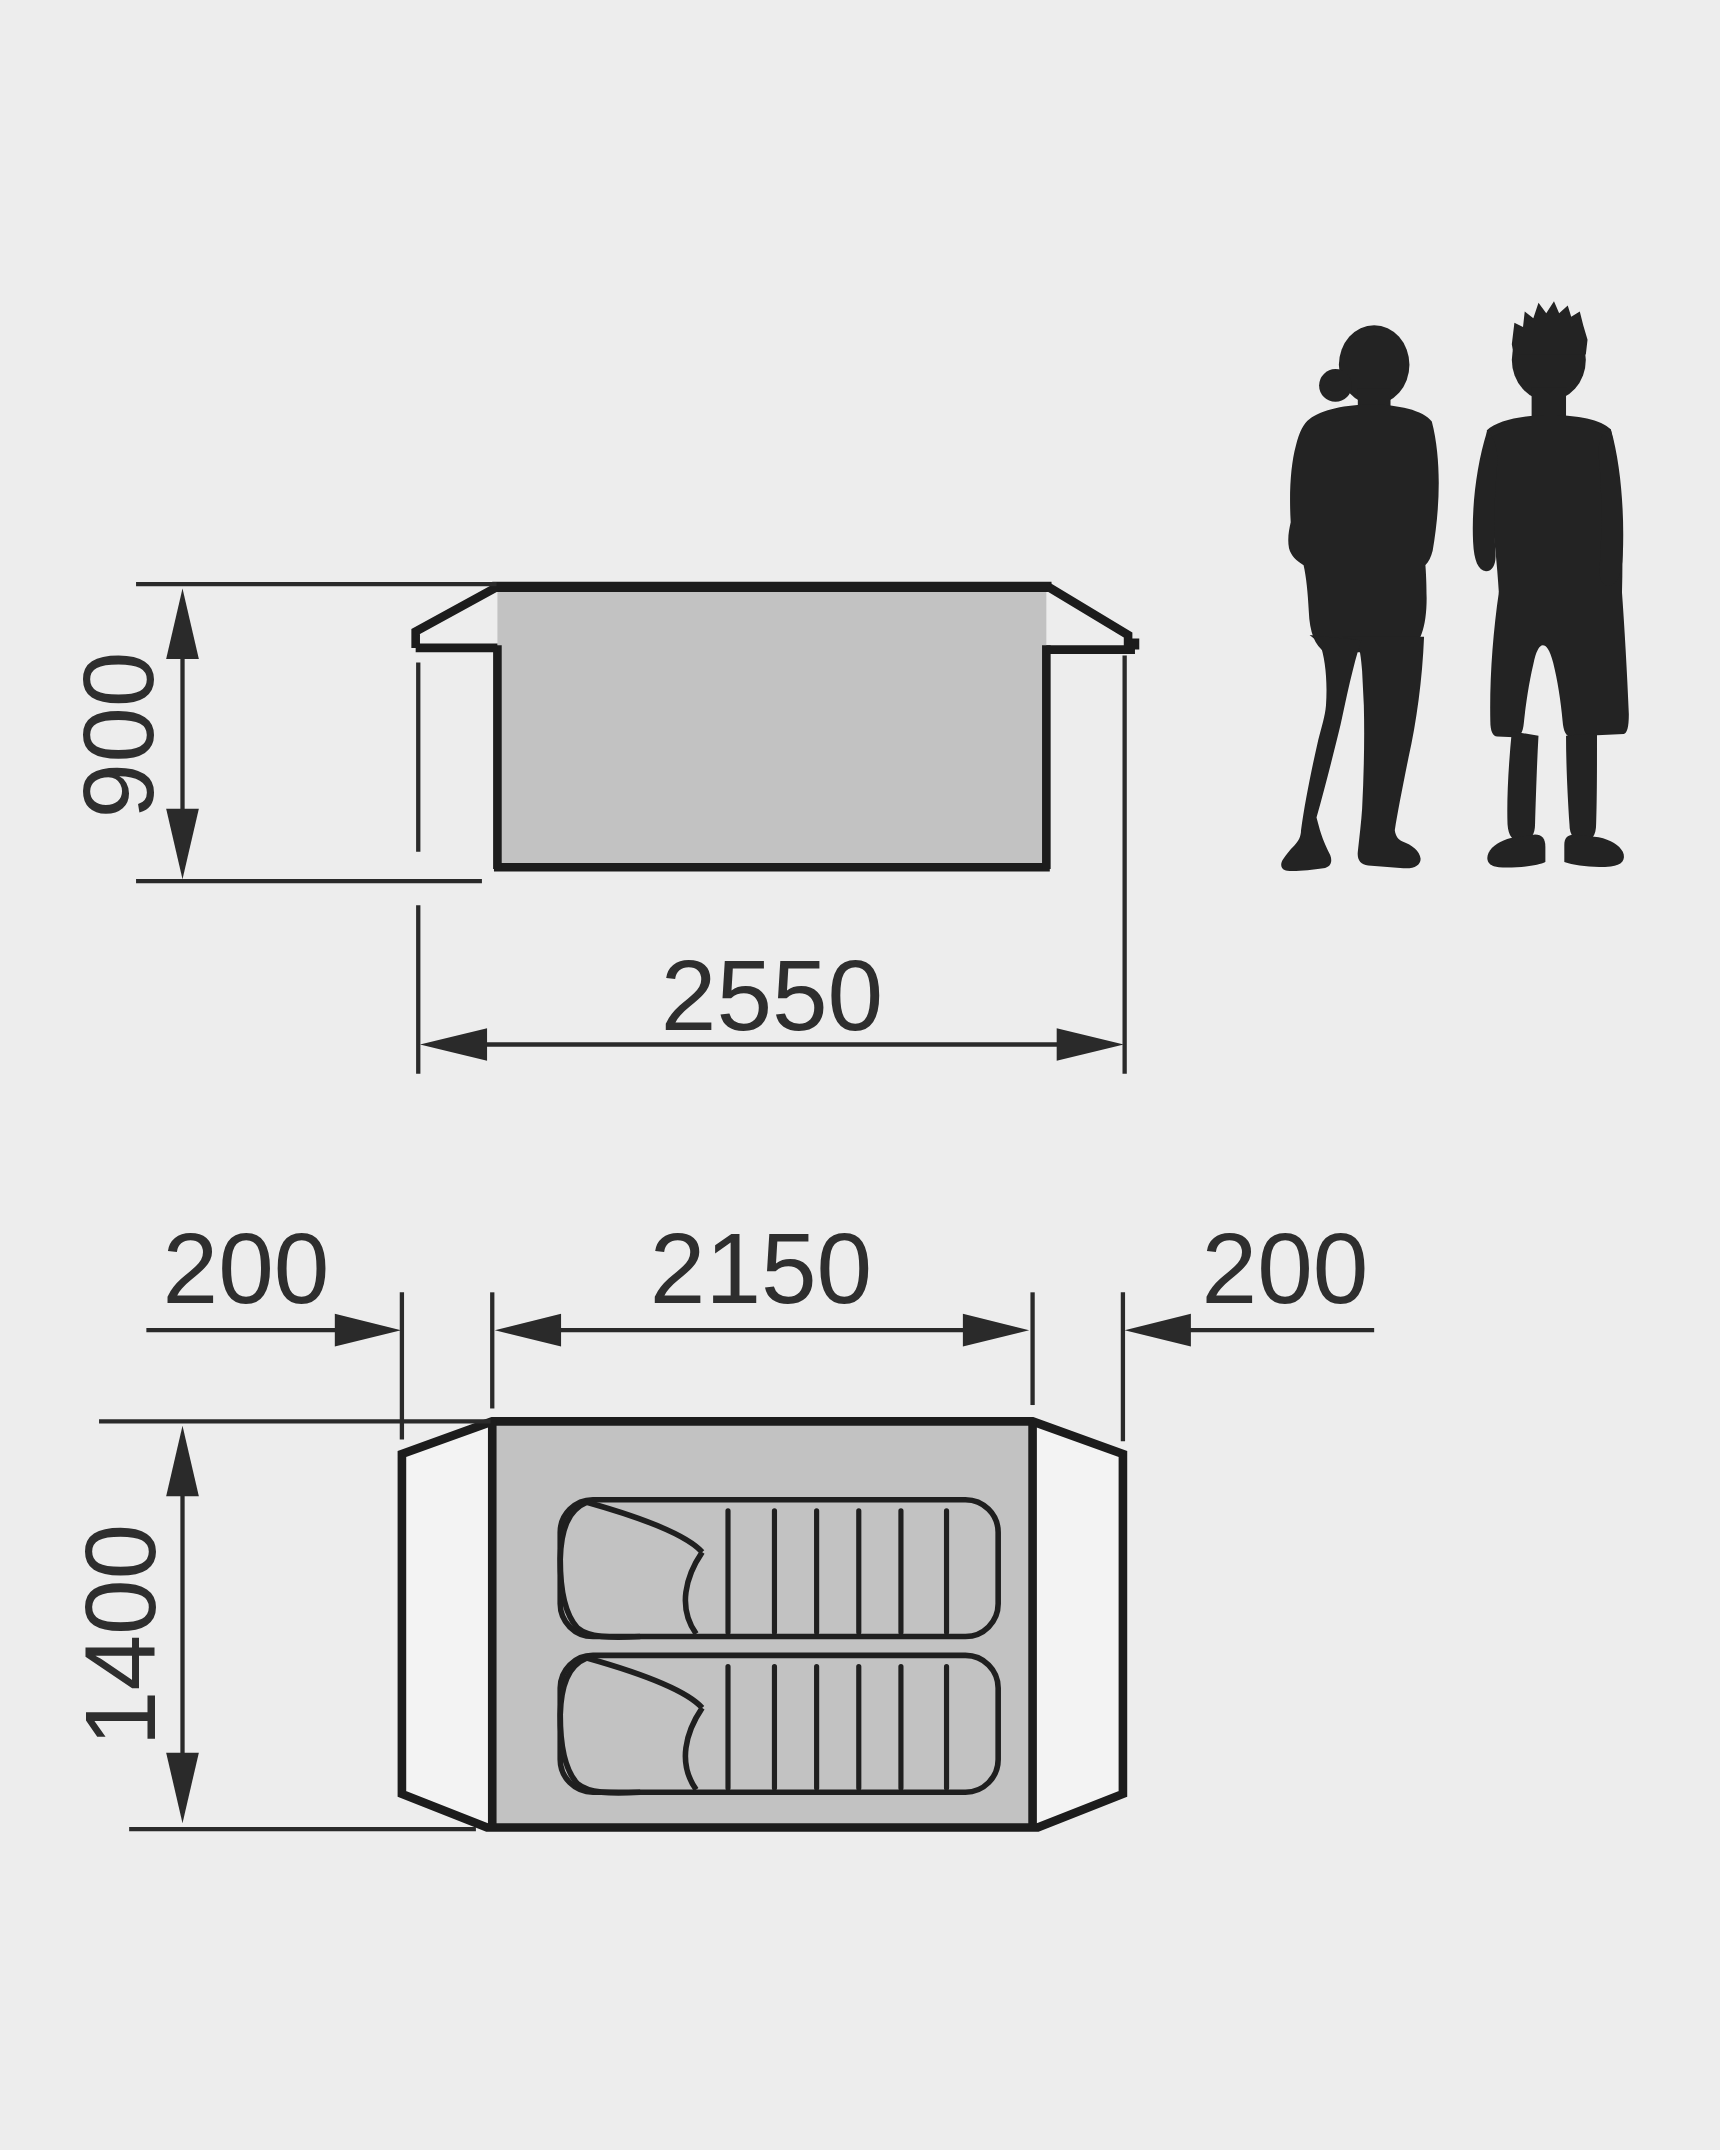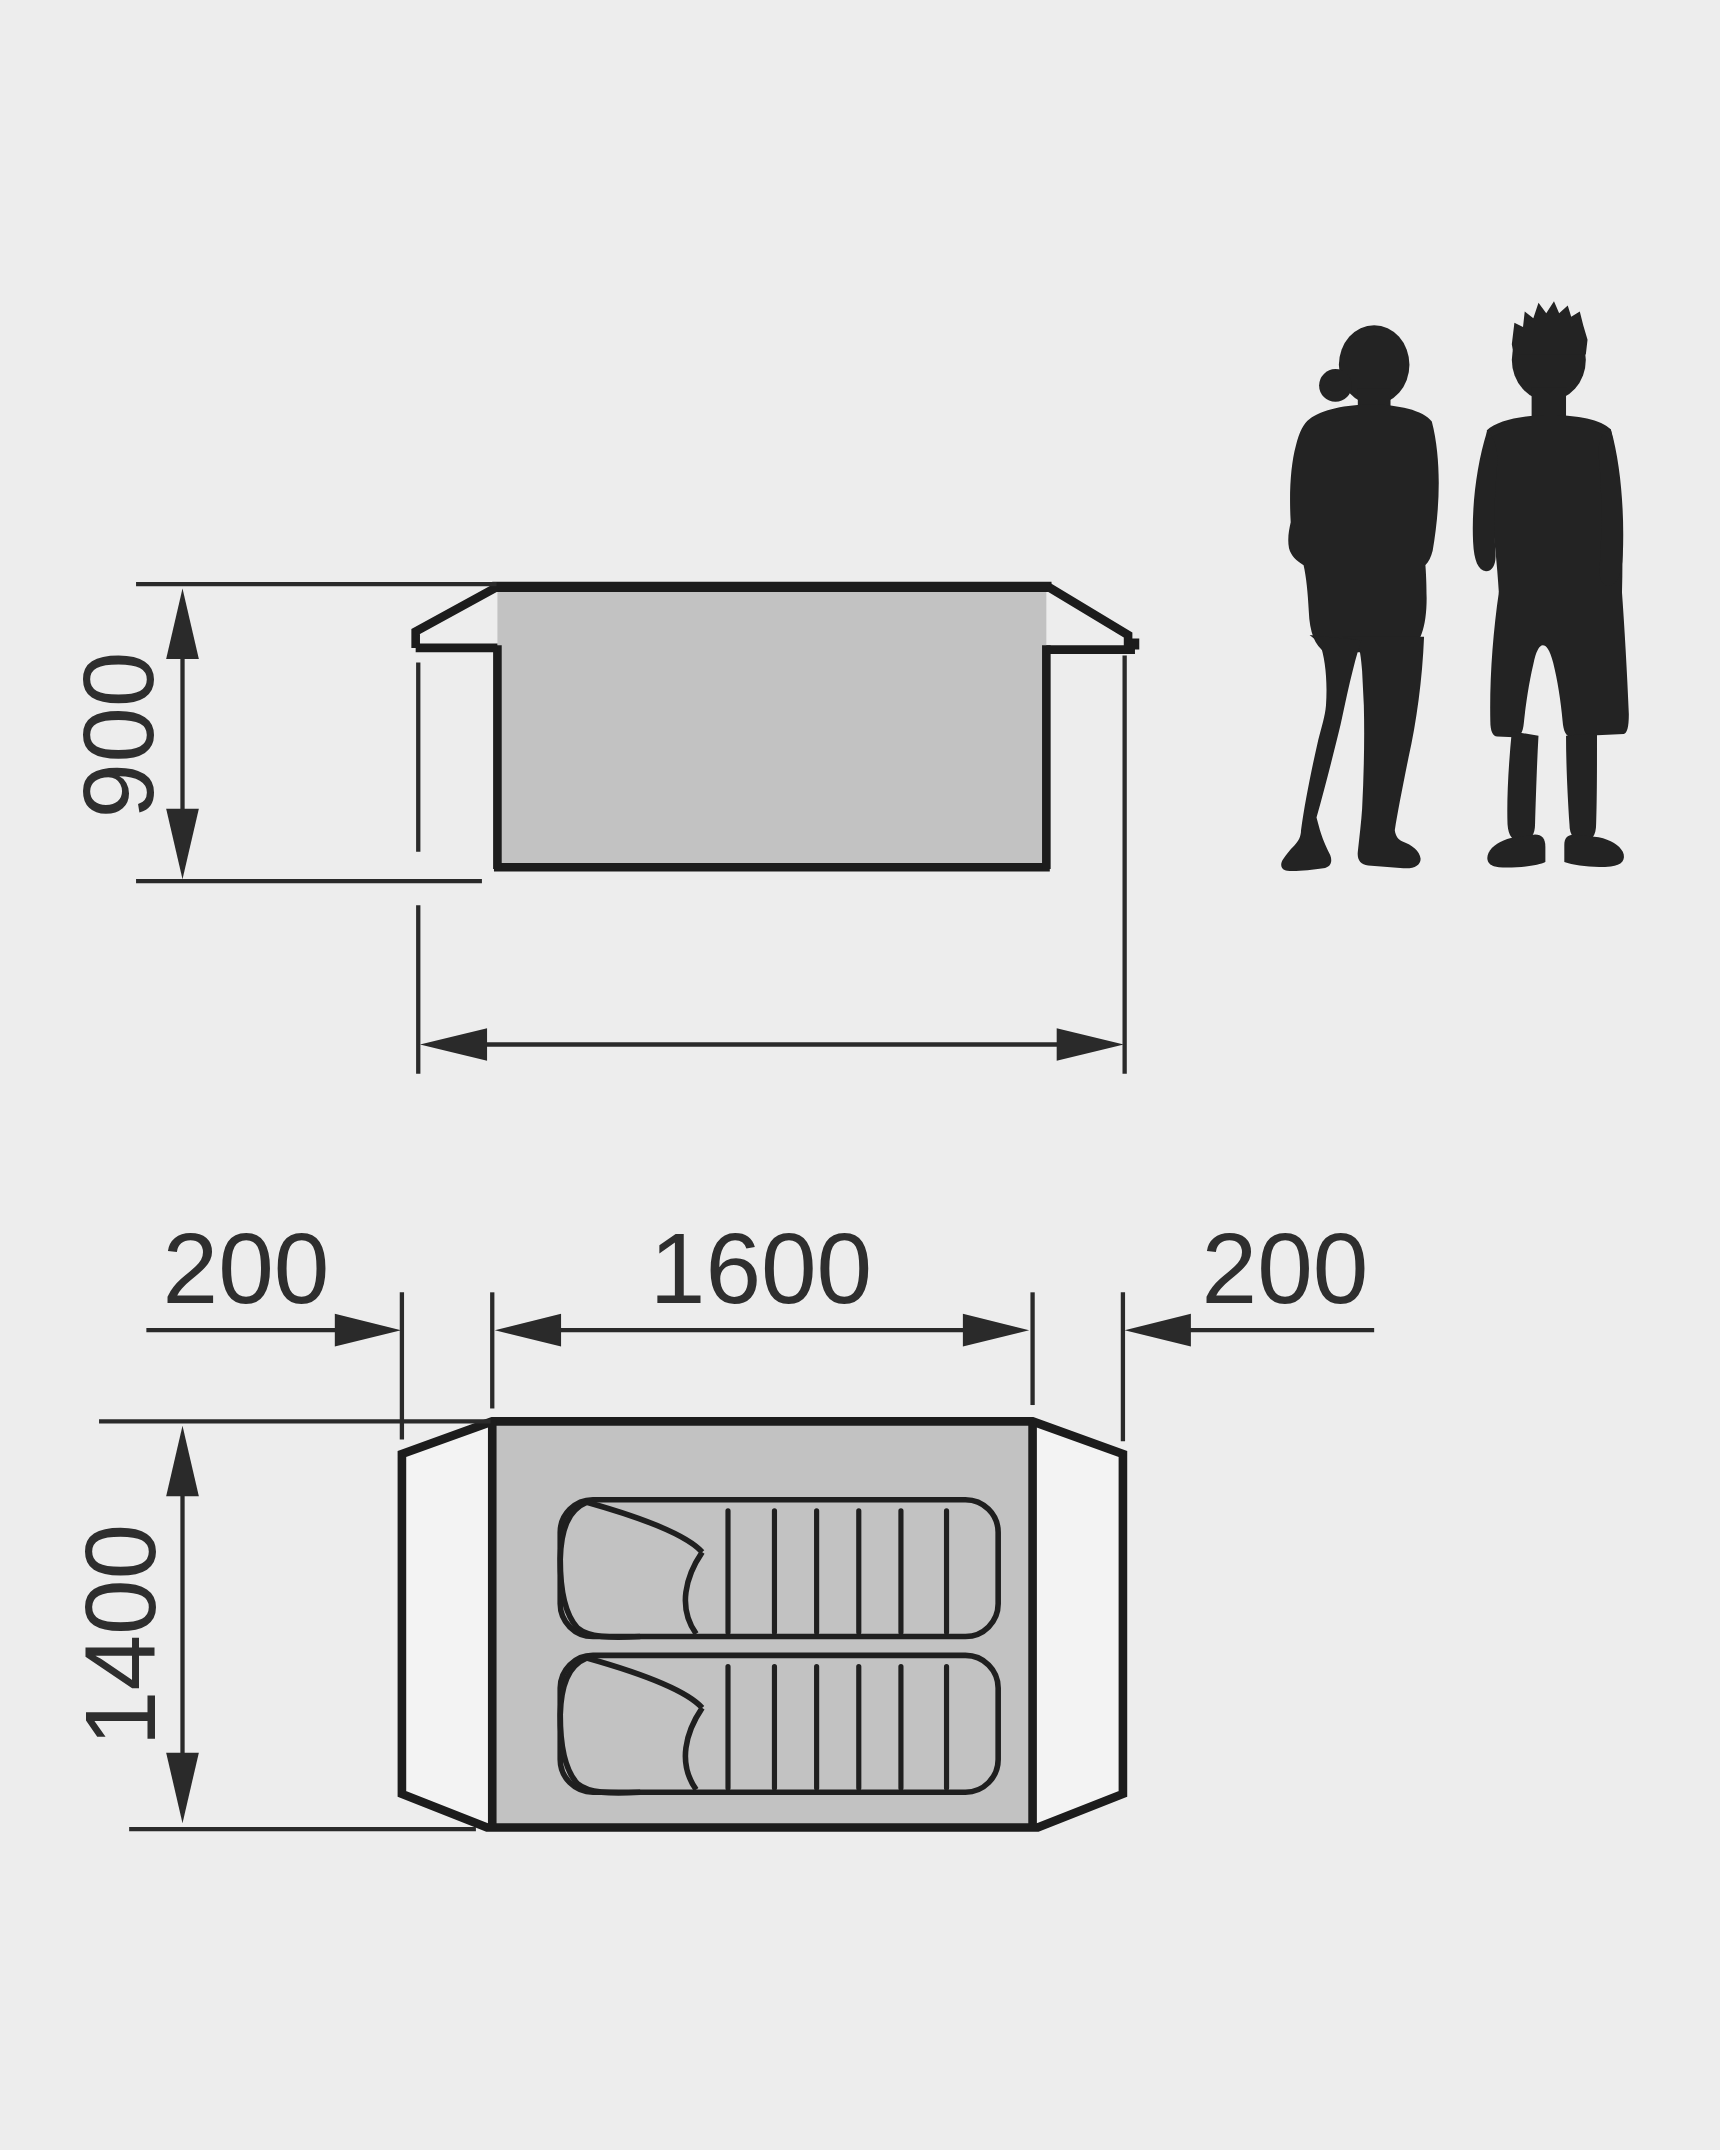--- a/index.html
+++ b/index.html
@@ -177,23 +177,24 @@
       <path d="M150,2126 H553" fill="none"></path>
       <path d="M212,1730 V2045" fill="none"></path>
       <polygon points="212,1657 193,1739 231,1739" stroke="none"></polygon>
       <polygon points="212,2119 193,2037 231,2037" stroke="none"></polygon>
     </g>
   </g>
 </svg>
 
 <div class="dim-label rotated" style="left:118px;top:735px;">900</div>
 
+<div class="dim-label" style="left:772px;top:995px;">2550</div>
 
 <div class="dim-label" style="left:246px;top:1268px;">200</div>
 
-<div class="dim-label" style="left:761px;top:1268px;">1600</div>
+<div class="dim-label" style="left:761px;top:1268px;">2150</div>
 
 <div class="dim-label" style="left:1285px;top:1268px;">200</div>
 
 <div class="dim-label rotated" style="left:120px;top:1635px;">1400</div>
 
 </div>
 
 
 </body></html>

